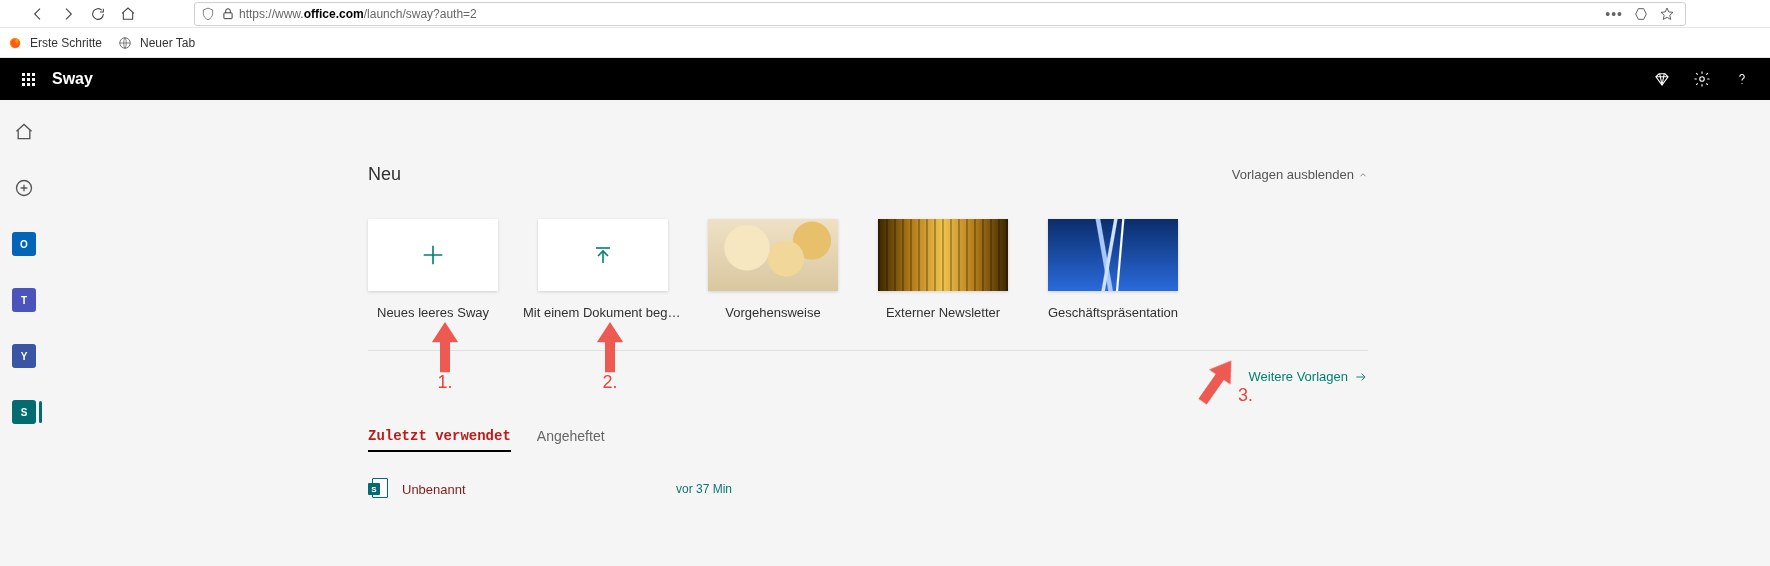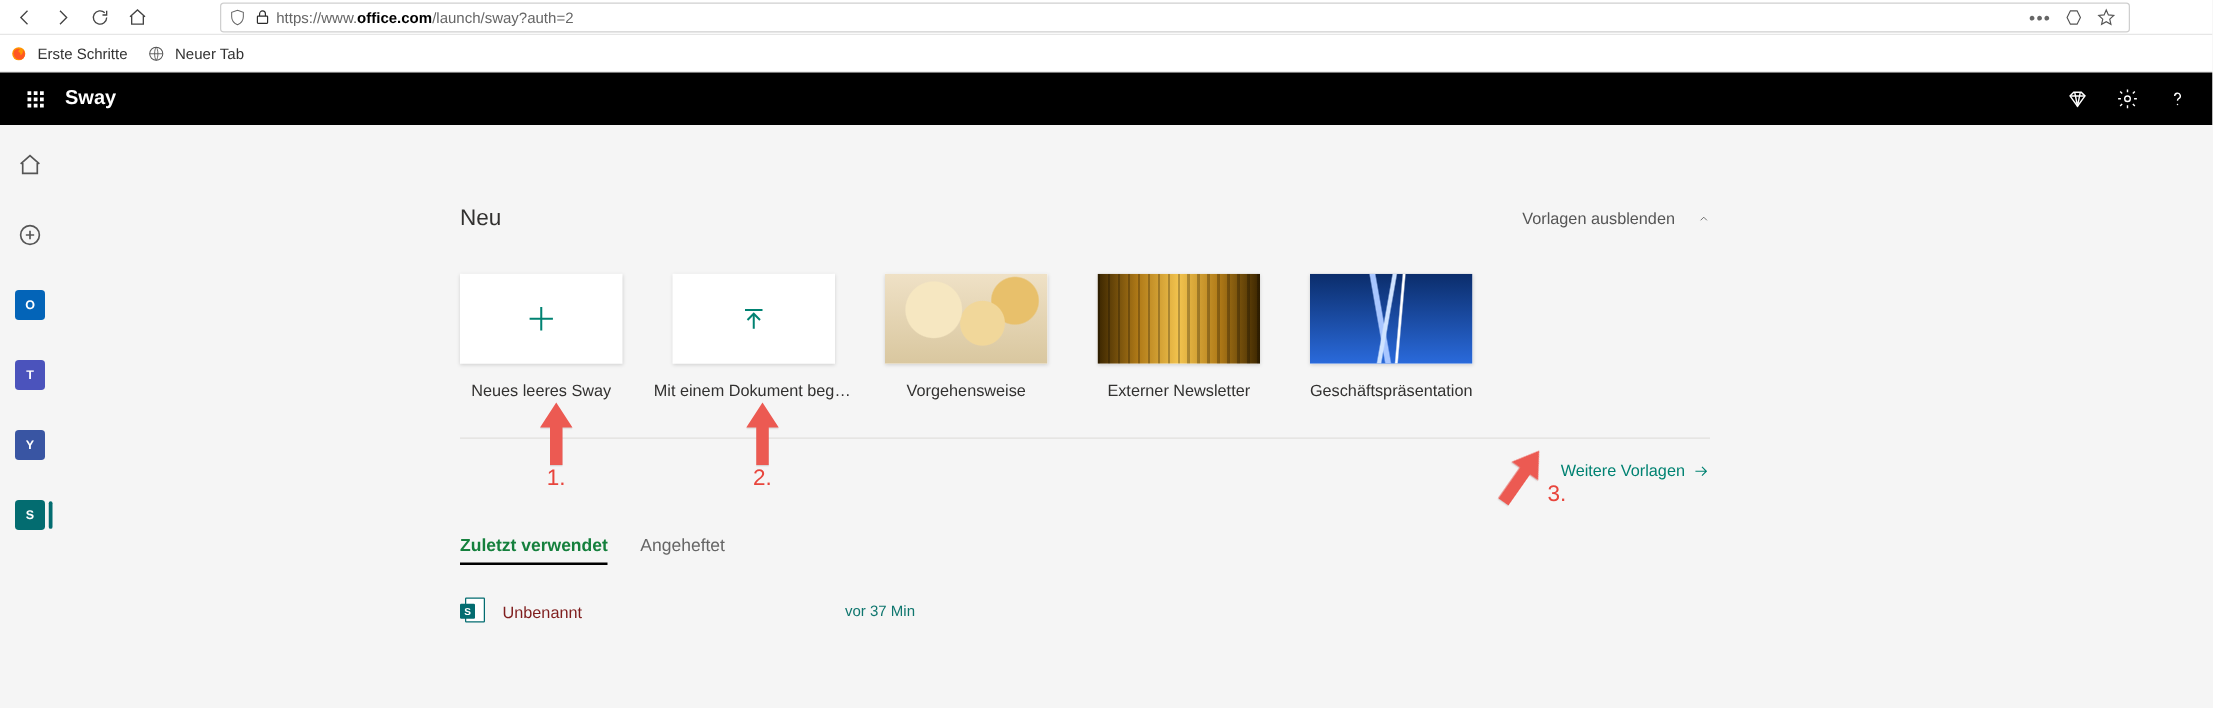--- a/index.html
+++ b/index.html
@@ -1,19 +1,19 @@
 <!DOCTYPE html>
 <html><head>
 <meta charset="utf-8">
 <style>
   * { margin:0; padding:0; box-sizing:border-box; font-family:"Segoe UI",Arial,sans-serif; }
   body { width:1770px; height:566px; background:#f5f5f5; overflow:hidden; position:relative; }
 
   
-  .browser-toolbar { height:28px; background:#fff; display:flex; align-items:center; padding:0 6px; gap:2px; border-bottom:1px solid #e6e6e6; }
+  .browser-toolbar { height:28px; background:#fff; display:flex; align-items:center; padding:0 24px; gap:2px; border-bottom:1px solid #e6e6e6; }
   .nav-btn { width:28px; height:24px; display:flex; align-items:center; justify-content:center; color:#444; border-radius:3px; cursor:pointer; }
   .nav-btn svg { width:16px; height:16px; stroke:#444; stroke-width:1.6; fill:none; }
   .url-bar { flex:1; margin:0 60px 0 50px; height:24px; border:1px solid #cfcfcf; border-radius:3px; display:flex; align-items:center; padding:0 6px; font-size:12px; color:#555; background:#fff; }
   .url-bar .lock { width:14px; height:14px; margin-right:4px; }
   .url-bar .shield { width:14px; height:14px; margin-right:6px; }
   .url-text { flex:1; white-space:nowrap; overflow:hidden; color:#666; }
   .url-text b { color:#000; font-weight:600; }
   .url-actions { display:flex; align-items:center; gap:10px; margin-right:4px; color:#666; }
   .url-actions .dots { letter-spacing:1px; font-size:14px; }
   .url-actions svg { width:16px; height:16px; stroke:#555; fill:none; stroke-width:1.4;}
@@ -38,38 +38,38 @@
   .rail-btn { width:32px; height:32px; display:flex; align-items:center; justify-content:center; cursor:pointer; position:relative;}
   .rail-btn svg{ width:20px; height:20px; stroke:#555; fill:none; stroke-width:1.6;}
   .app-tile { width:24px; height:24px; border-radius:3px; display:flex; align-items:center; justify-content:center; font-size:10px; font-weight:700; color:#fff; position:relative;}
   .tile-o{background:#0364b8;} .tile-t{background:#4b53bc;} .tile-y{background:#3955a3;} .tile-s{background:#036c70;}
   .app-tile .pill{ position:absolute; right:-6px; width:3px; height:22px; background:#036c70; border-radius:2px;}
 
   
   .main { flex:1; padding:32px 60px 0 320px; background:#f5f5f5;margin-top:32px; }
   .section-head { display:flex; align-items:center; justify-content:space-between; width:1000px;}
   .section-title { font-size:18px; font-weight:400; color:#323130; }
-  .hide-link { font-size:13px; color:#555; display:flex; align-items:center; gap:18px; cursor:pointer;}
+  .hide-link { font-size:13px; color:#555; display:flex; align-items:center; gap:4px; cursor:pointer;}
   .hide-link svg{width:10px;height:10px;stroke:#555;fill:none;stroke-width:1.6;}
 
   .tiles { display:flex; gap:40px; margin-top:34px; }
   .tile { width:130px; display:flex; flex-direction:column; align-items:center; cursor:pointer;}
   .tile-top { width:130px; height:72px; background:#fff; box-shadow:0 1px 3px rgba(0,0,0,.15); display:flex; align-items:center; justify-content:center; overflow:hidden;}
   .tile-label { margin-top:14px; font-size:13px; color:#323130; text-align:center; white-space:nowrap; overflow:hidden; text-overflow:ellipsis; width:160px;}
 
   .plus-icon svg{width:28px;height:28px;stroke:#008272;stroke-width:1.4;fill:none;}
   .upload-icon svg{width:24px;height:24px;stroke:#008272;stroke-width:1.6;fill:none;}
 
   .divider{ width:1000px; height:1px; background:#e1dfdd; margin-top:30px;}
   .more-link{ width:1000px; text-align:right; margin-top:18px; font-size:13px; color:#008272; display:flex; justify-content:flex-end; align-items:center; gap:6px; cursor:pointer;}
   .more-link svg{width:14px;height:14px;stroke:#008272;fill:none;stroke-width:1.6;}
 
   .tabs{ display:flex; gap:26px; margin-top:44px; font-size:14px;}
   .tab{ color:#666; padding-bottom:6px; cursor:pointer;}
-  .tab.active{ color:#15803d; font-weight:600; border-bottom:2px solid #000;}
+  .tab.active{ color:#b91c1c; font-weight:600; border-bottom:2px solid #000;font-family:Liberation Mono, monospace;}
 
   .recent-row{ display:flex; align-items:center; gap:14px; margin-top:26px; width:1000px;}
   .doc-icon{ width:20px; height:22px; position:relative;}
   .doc-icon .page{ width:16px; height:20px; border:1.5px solid #036c70; border-radius:1px; position:absolute; right:0; top:0; background:#fff;}
   .doc-icon .badge{ position:absolute; left:0; top:5px; width:12px; height:12px; background:#036c70; color:#fff; font-size:8px; font-weight:700; display:flex; align-items:center; justify-content:center; border-radius:1px;}
   .doc-name{ font-size:13px; color:#7f1d1d; flex:0 0 260px;}
   .doc-time{ font-size:12px; color:#0f766e;}
 
   
   .thumb{ width:100%; height:100%; position:relative; overflow:hidden;}

